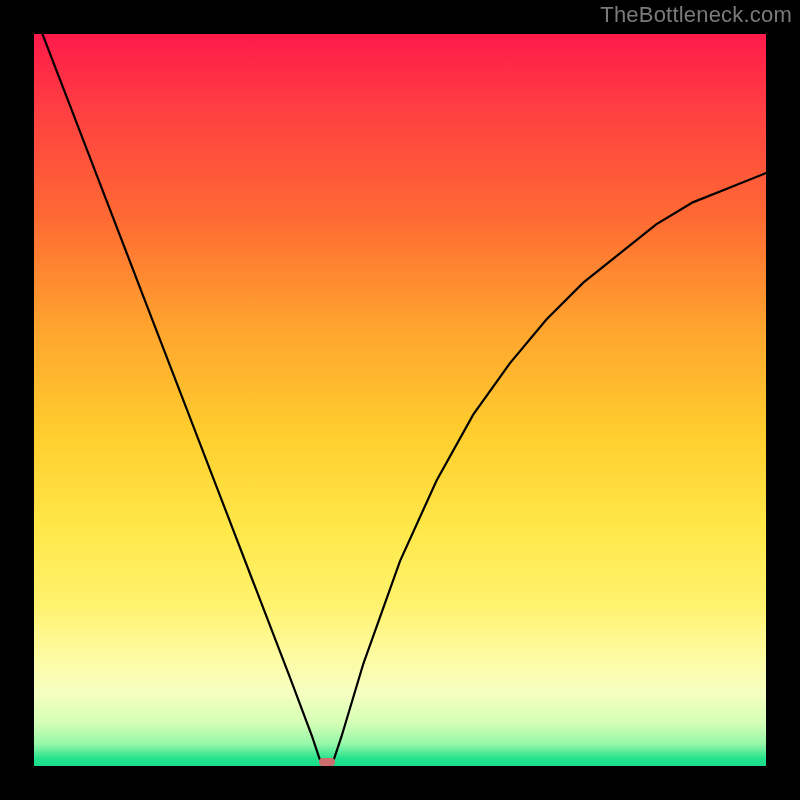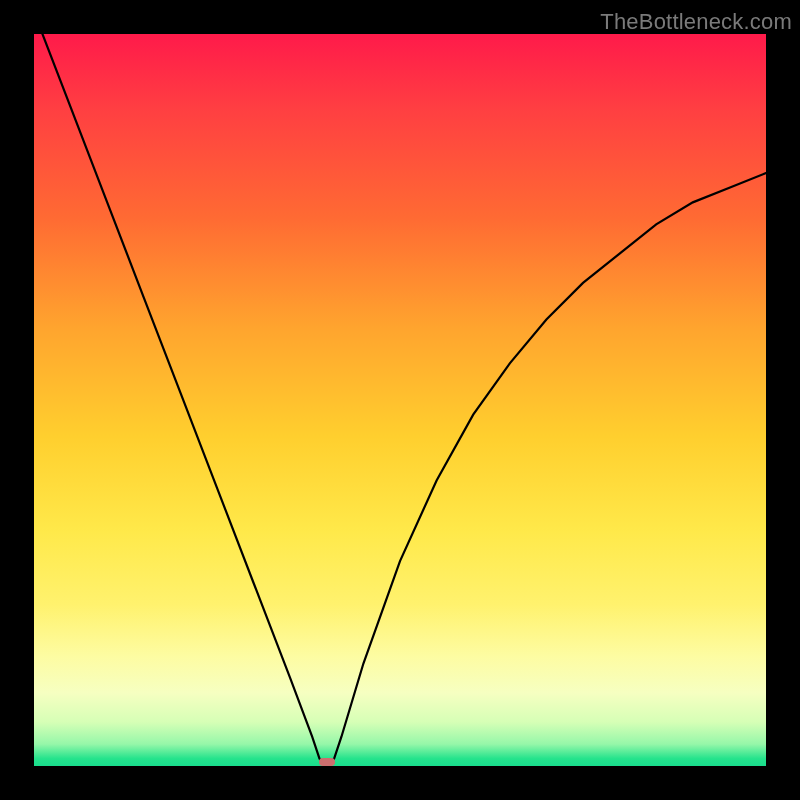--- a/index.html
+++ b/index.html
@@ -21,21 +21,20 @@
   }
   .watermark {
     position: absolute;
     top: 2px;
     right: 8px;
     color: #7a7a7a;
     font-size: 22px;
     letter-spacing: 0.2px;
     font-weight: 400;
     z-index: 10;
-    margin-top: 7px;
   }
   .plot-area {
     position: absolute;
     left: 34px;
     top: 34px;
     width: 732px;
     height: 732px;
     
     background: linear-gradient(
       to bottom,

